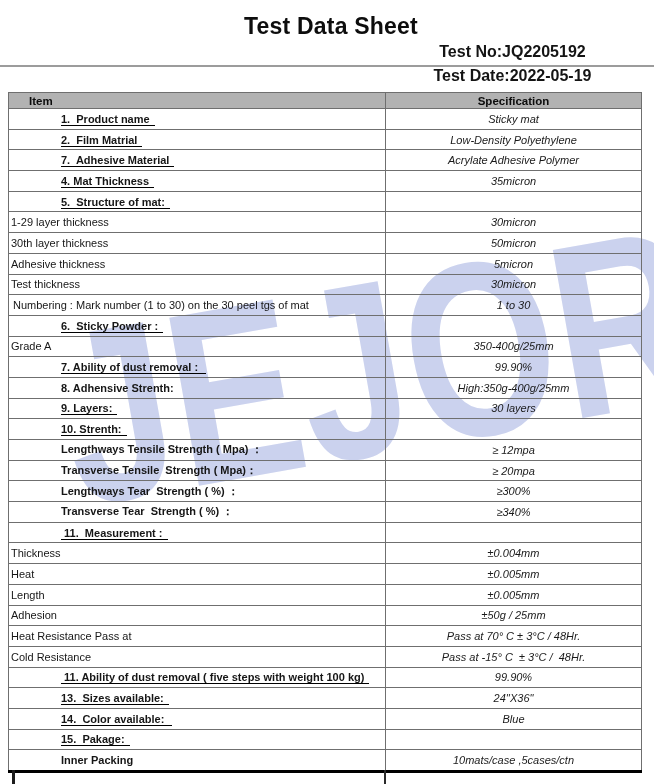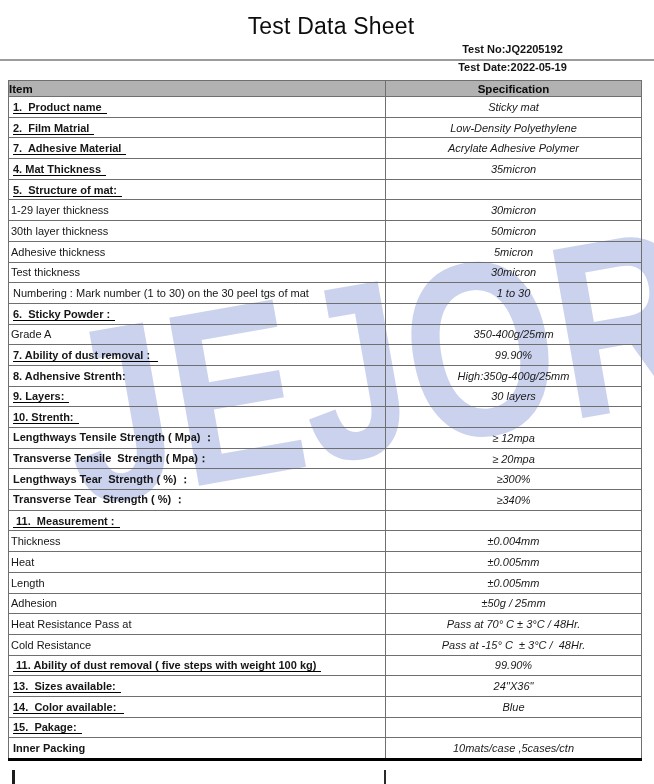--- a/index.html
+++ b/index.html
@@ -11,48 +11,48 @@
   .watermark{
     position:absolute;left:-12px;top:252px;width:678px;height:270px;
     text-align:center;font-size:248px;line-height:1.0;font-weight:bold;
     color:#cbd2ee;z-index:0;user-select:none;
     transform:rotate(-10deg) scaleX(0.78);transform-origin:50% 50%;
     letter-spacing:1px;white-space:nowrap;
   }
   .content{position:relative;z-index:1;}
   .title{
     padding-top:13px;text-align:center;text-indent:8px;
-    font-size:23px;font-weight:normal;letter-spacing:.2px;color:#0d0d0d;
+    font-size:23px;font-weight:bold;letter-spacing:.2px;color:#0d0d0d;
   }
   .testline{
     width:255px;margin-left:385px;text-align:center;
-    font-size:11px;font-weight:bold;color:#141414;
+    font-size:16px;font-weight:bold;color:#141414;
   }
   .testno{margin-top:3px;}
   .rule{height:2px;background:#9c9c9c;margin-top:4px;}
   .testdate{}
   table.spec{
     margin:7px 0 0 8px;width:633px;border-collapse:collapse;table-layout:fixed;
     border:1px solid #555;border-bottom:3px solid #000;
   }
   table.spec col.c1col{width:377px;}
   table.spec col.c2col{width:256px;}
   th,td{border:1px solid #6f6f6f;overflow:hidden;}
   th{
     height:15px;background:#b2b2b2;font-size:11.5px;font-weight:bold;
     color:#0c0c0c;padding:0;
   }
-  th.h-item{text-align:left;padding-left:0;}
+  th.h-item{text-align:left;padding-left:20px;}
   th.h-spec{text-align:center;}
   td{height:19.7px;font-size:11px;padding:0 0 0 4px;vertical-align:middle;}
   td span{white-space:pre;}
   td.c1{text-align:left;color:#161616;}
   td.c1.ind{padding-left:2px;}
   td.c2{text-align:center;padding:0;color:#1a1a1a;font-style:italic;}
-  .b{font-weight:bold;}
+  .b{font-weight:bold;margin-left:48px;}
   .u{border-bottom:1.5px solid #000;padding-right:5px;padding-bottom:0px;}
   
   .nextrow-left{position:absolute;left:12px;top:770px;width:3px;height:14px;background:#1c1c1c;}
   .nextrow-mid{position:absolute;left:384px;top:770px;width:2px;height:14px;background:#2a2a2a;}
 </style>
 </head>
 <body>
 
 <div class="page">
 

